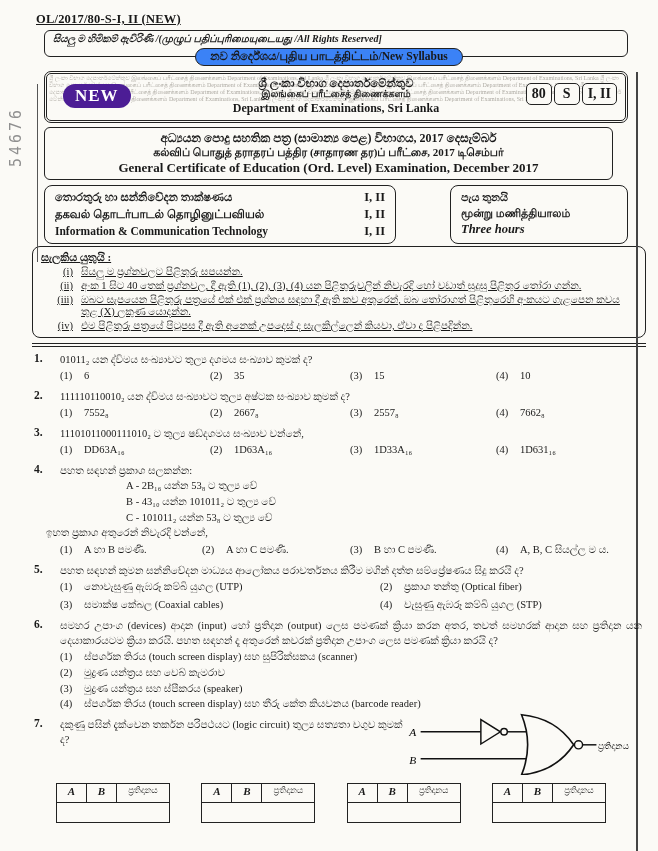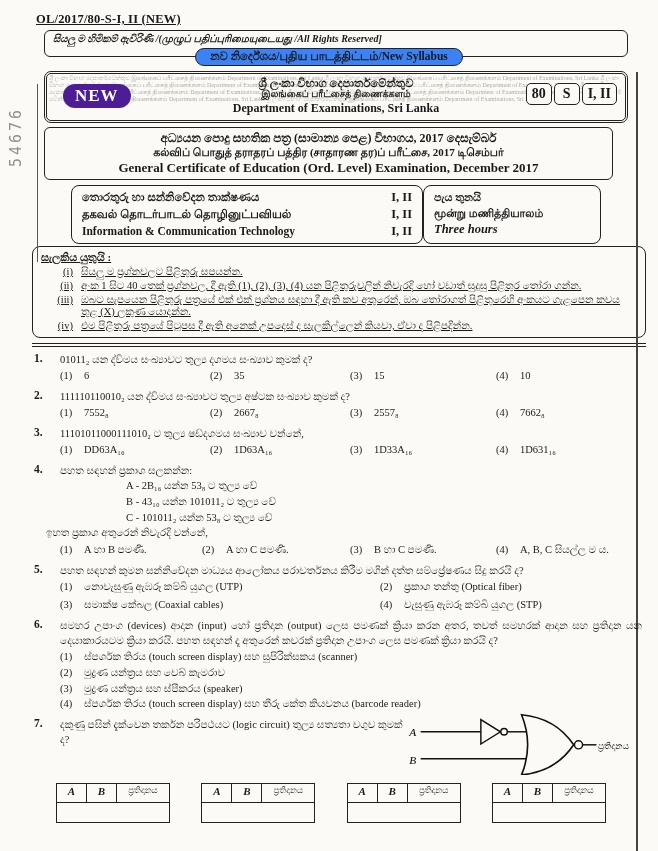--- a/index.html
+++ b/index.html
@@ -50,21 +50,21 @@
     border:1.6px solid #222; border-radius:5px; background:#fbfaf6;
     font-weight:bold; font-size:14px; padding:2px 5px; min-width:26px; text-align:center;
   }
   .title-box {
     margin:4px 45px 0 44px; border:1.4px solid #222; border-radius:6px;
     text-align:center; padding:3px 4px; font-weight:bold;
   }
   .title-si { font-size:12px; }
   .title-ta { font-size:11px; }
   .title-en { font-size:13px; }
-  .meta-row { margin:5px 30px 0 44px; display:flex; justify-content:center; }
+  .meta-row { margin:5px 30px 0 44px; display:flex; justify-content:space-between; }
   .subject-box {
     border:1.6px solid #222; border-radius:8px; width:352px; padding:3px 10px;
   }
   .subject-row { display:flex; justify-content:space-between; font-weight:bold; font-size:11.5px; line-height:17px; }
   .subject-papers { font-size:12.5px; }
   .duration-box {
     border:1.6px solid #222; border-radius:8px; width:178px; padding:3px 10px;
     font-weight:bold; font-size:11px; line-height:16px;
   }
   .duration-en { font-style:italic; font-size:12.5px; }

